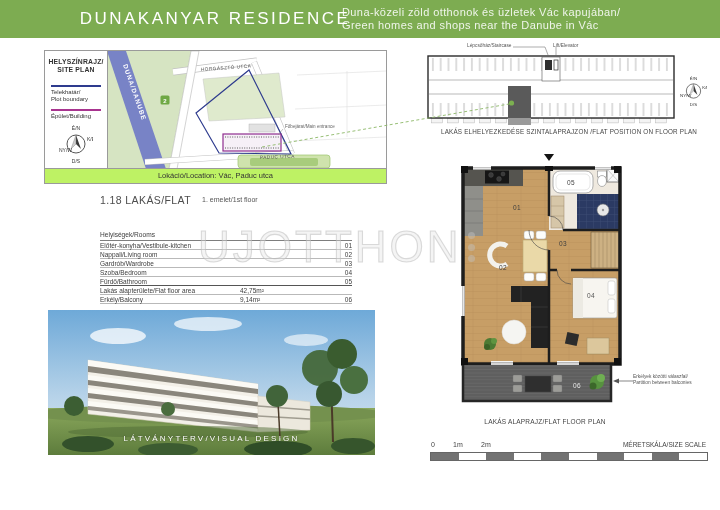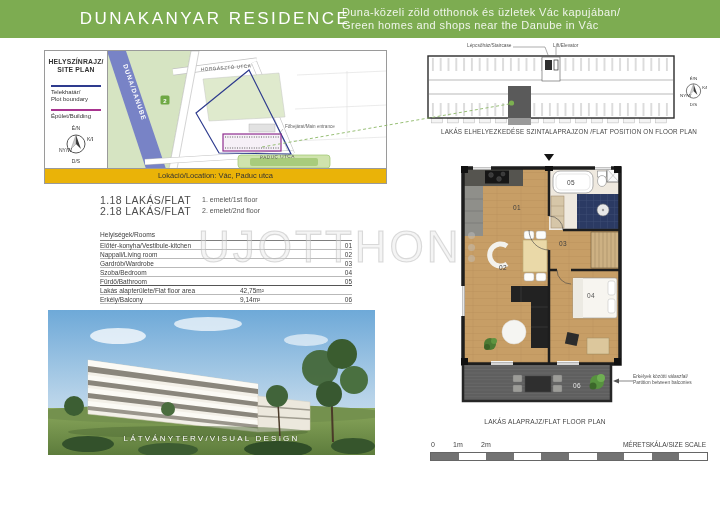--- a/index.html
+++ b/index.html
@@ -13,21 +13,21 @@
   .hdr-tag{left:342px;top:6px;width:370px;color:rgba(255,255,255,.88);
            font-size:11px;line-height:13px;letter-spacing:.4px;}
   
   .sp{left:44px;top:50px;width:341px;height:132px;border:1px solid #9a9a9a;background:#fff;}
   .sp-legend{left:0;top:0;width:62px;height:118px;border-right:1px solid #9a9a9a;background:#fff;}
   .sp-title{left:0;top:7px;width:62px;text-align:center;font-size:6.8px;line-height:8px;
             font-weight:700;color:#333;letter-spacing:.2px;}
   .leg-line{left:6px;width:50px;height:2px;}
   .leg-txt{left:6px;font-size:6px;line-height:7px;color:#333;}
   .sp-loc{left:0;bottom:0;width:341px;height:14px;line-height:14px;border-top:1px solid #9a9a9a;
-          text-align:center;font-size:7.5px;color:#333;background:#eab308;}
+          text-align:center;font-size:7.5px;color:#333;background:#bef264;}
   .sp-map{left:62px;top:0;width:279px;height:118px;}
   
   .flat-row{position:absolute;left:0;height:11px;width:280px;}
   .flat-id{position:absolute;left:0;top:0;font-size:10.5px;font-weight:400;color:#4d4d4d;letter-spacing:.4px;}
   .flat-fl{position:absolute;left:102px;top:2px;font-size:7px;color:#555;}
   .rooms{left:100px;top:231px;width:252px;}
   .rooms-h{font-size:6.6px;color:#3c3c3c;padding-bottom:2px;border-bottom:1px solid #7e7e7e;}
   .rrow{display:flex;align-items:center;height:8px;border-bottom:.6px solid #b9b9b9;
         font-size:6.5px;color:#3c3c3c;}
   .rrow .lbl{width:140px;}
@@ -137,24 +137,20 @@
       </svg>
     </div>
     <div class="abs sp-loc">Lokáció/Location: Vác, Paduc utca</div>
   </div>
 
   <div class="abs" style="left:100px;top:194px;width:285px;height:34px;">
     <div class="flat-row" style="top:0;">
       <span class="flat-id">1.18 LAKÁS/FLAT</span>
       <span class="flat-fl">1. emelet/1st floor</span>
     </div>
-    <div class="flat-row" style="top:11px;">
-      <span class="flat-id">2.18 LAKÁS/FLAT</span>
-      <span class="flat-fl">2. emelet/2nd floor</span>
-    </div>
   </div>
 
   <div class="abs rooms">
     <div class="rooms-h">Helyiségek/Rooms</div>
     <div class="rrow">
       <span class="lbl">Előtér-konyha/Vestibule-kitchen</span>
         <span class="val"></span>
         <span class="sp2"></span>
         <span class="num">01</span>
     </div>

